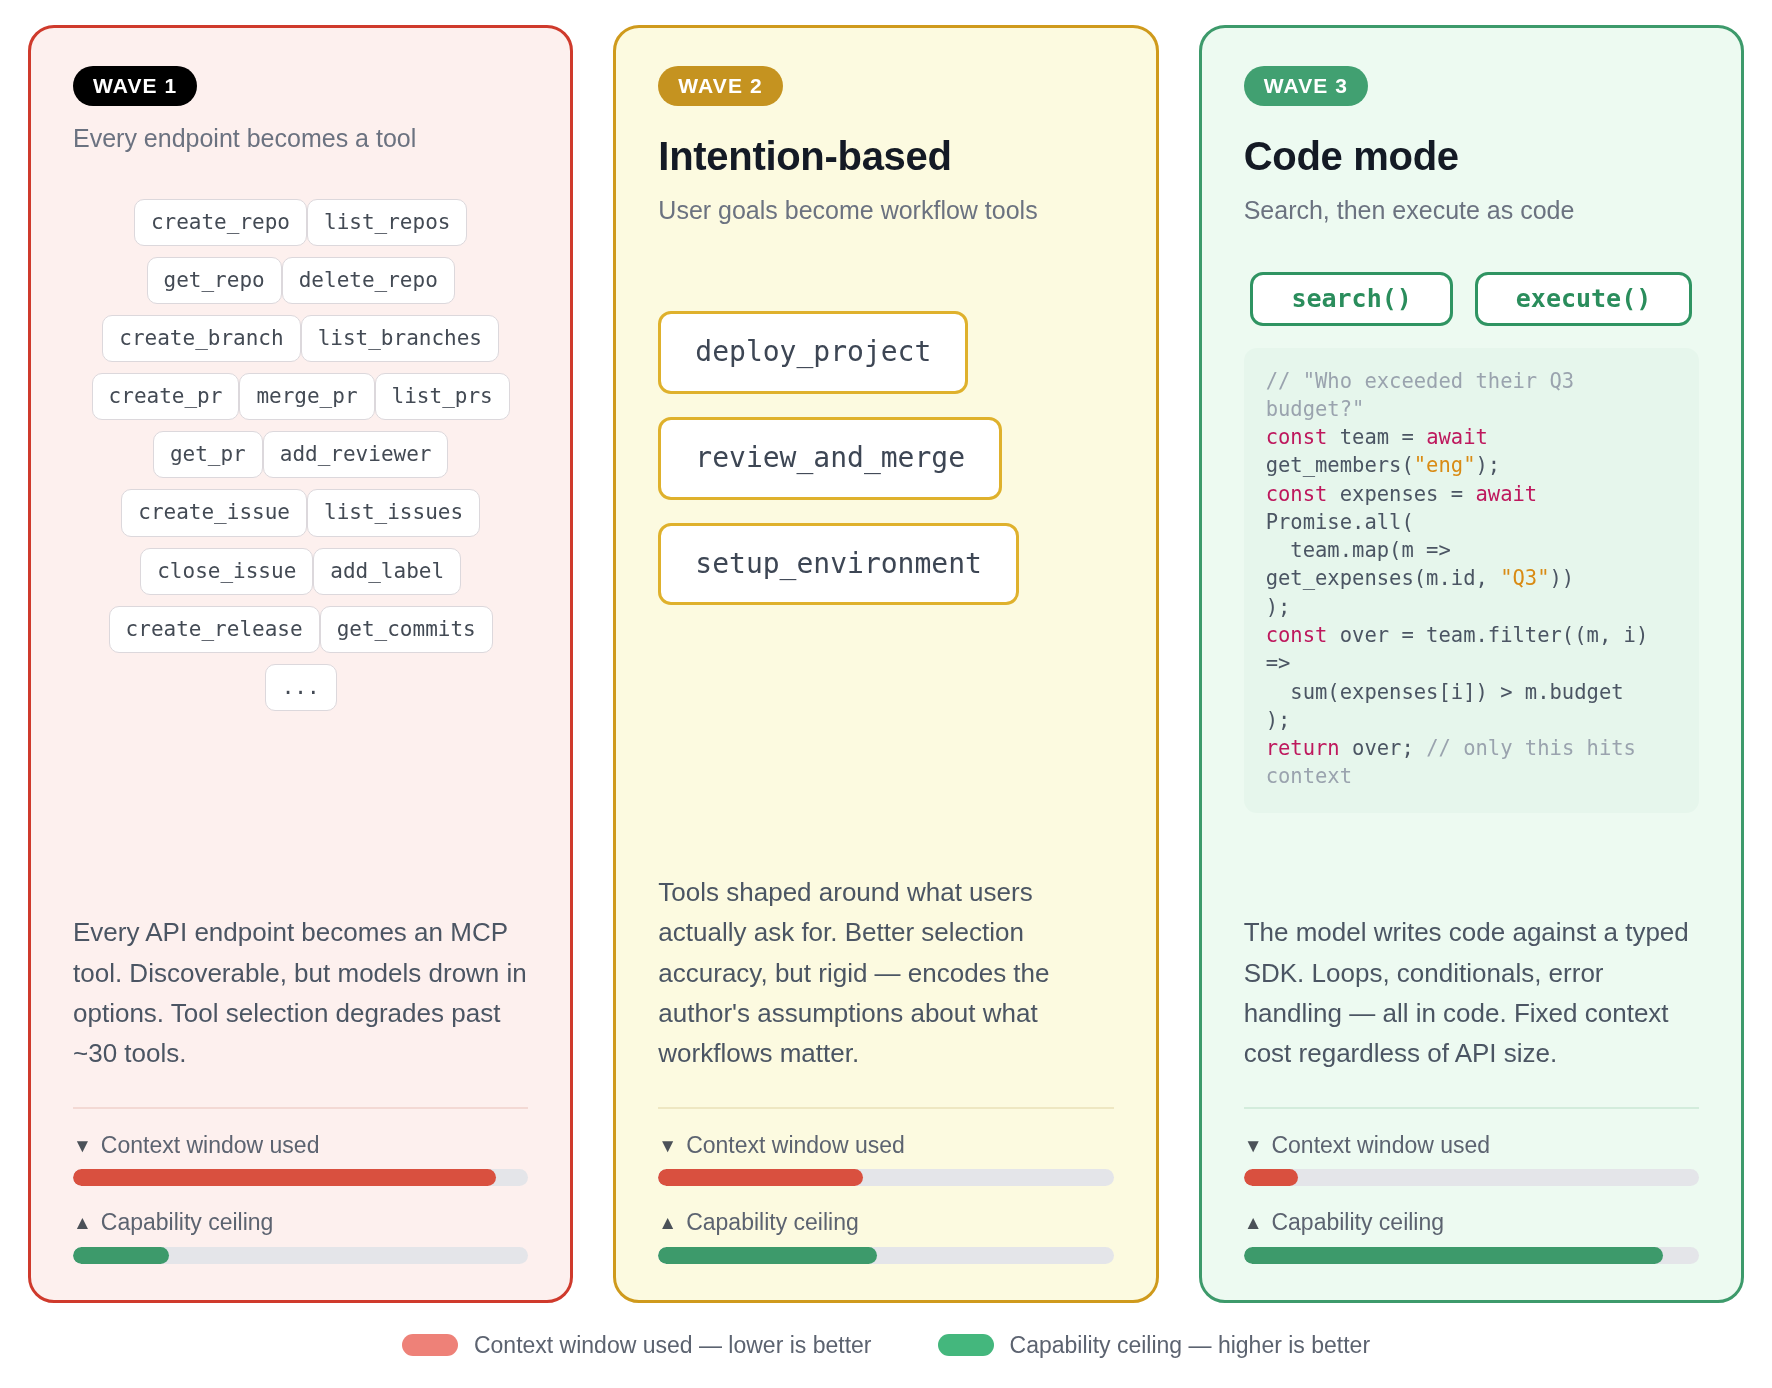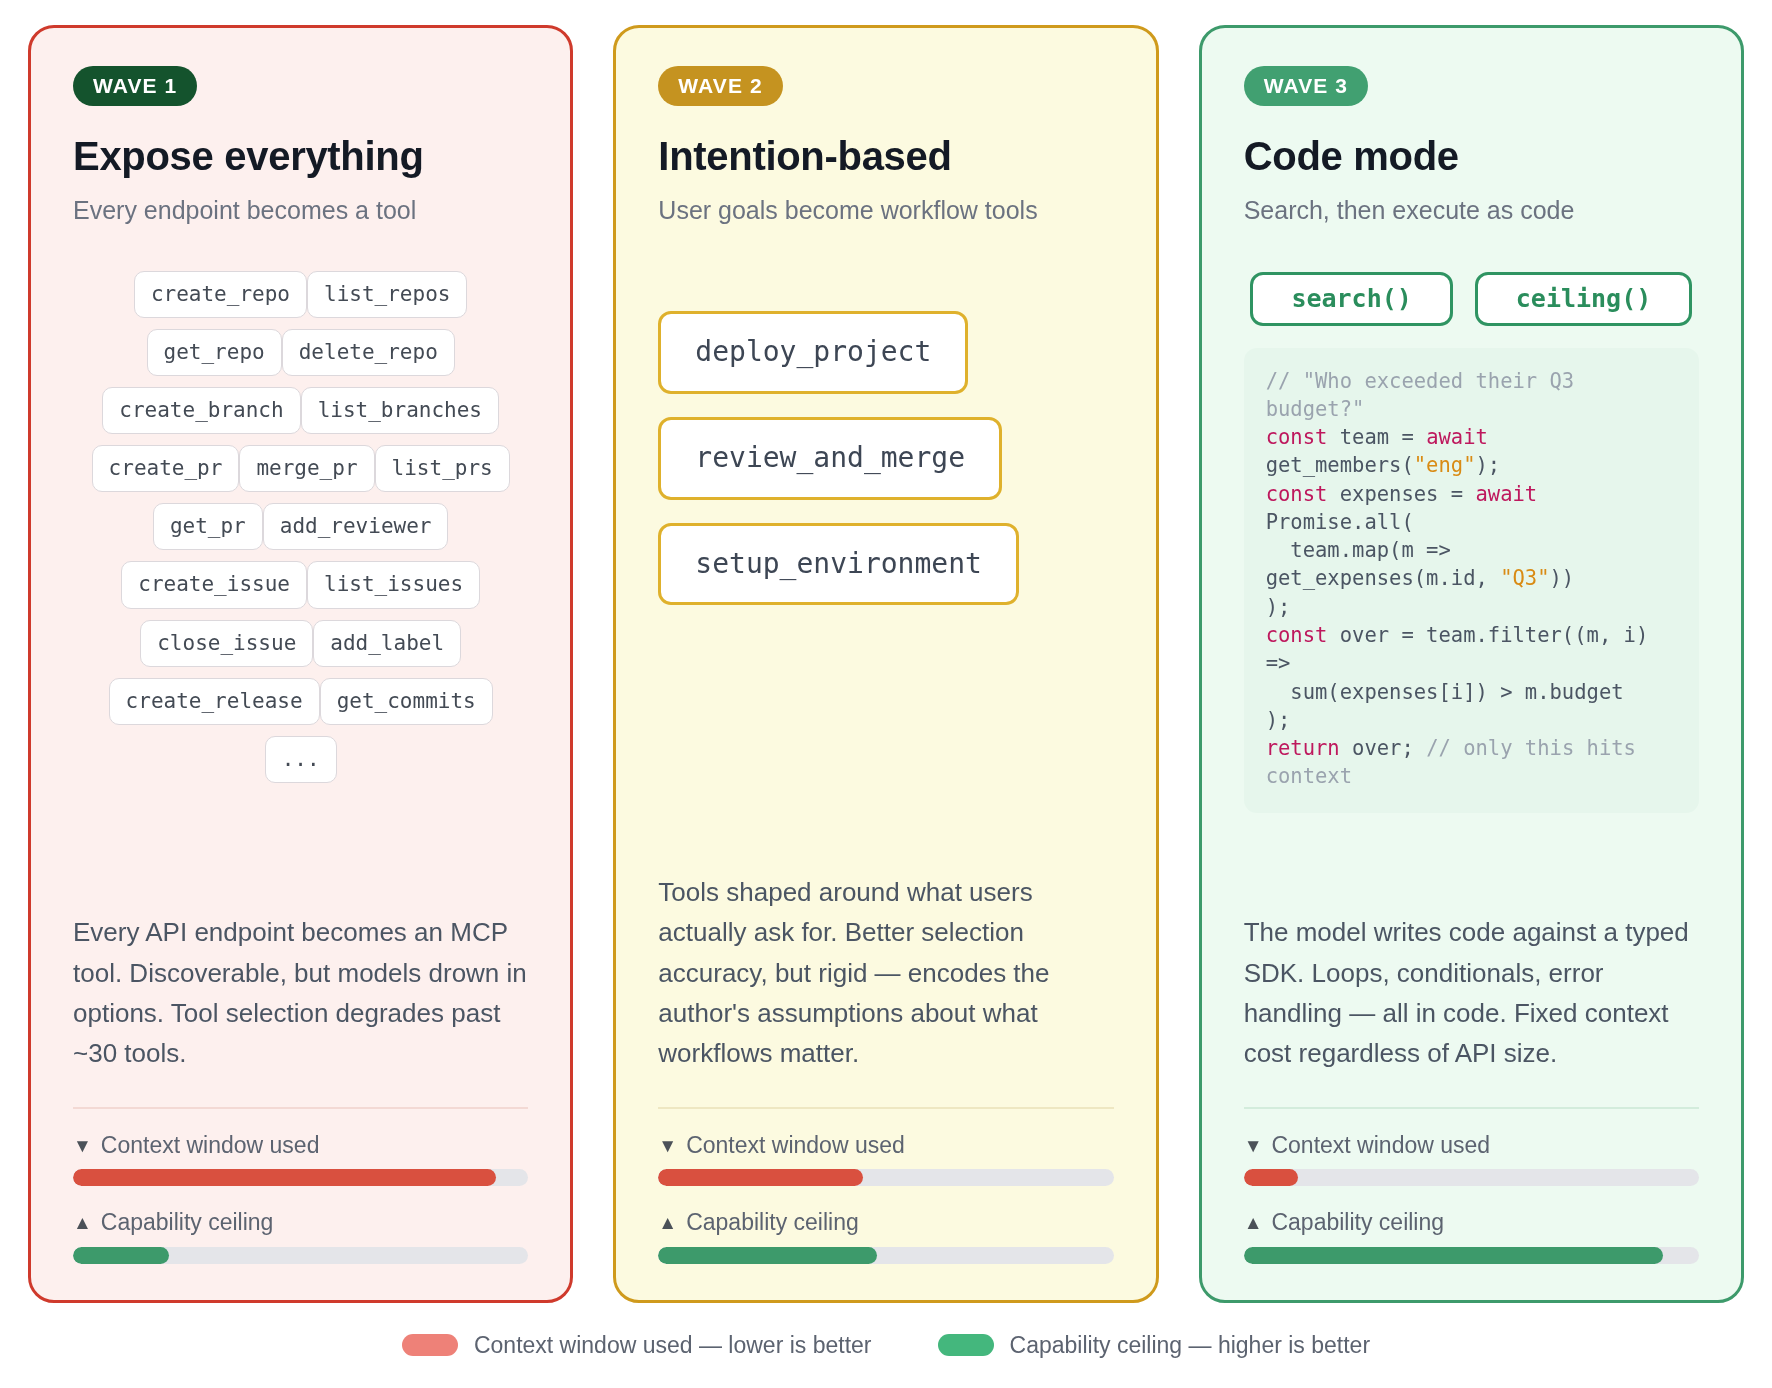--- a/index.html
+++ b/index.html
@@ -51,21 +51,21 @@
     display: inline-block;
     align-self: flex-start;
     color: #ffffff;
     font-size: 21px;
     font-weight: bold;
     letter-spacing: 1.1px;
     padding: 9px 20px 10px 20px;
     border-radius: 999px;
     line-height: 1;
   }
-  .badge.wave1 { background: #14532d; }
+  .badge.wave1 { background: #000000; }
   .badge.wave2 { background: #c59320; }
   .badge.wave3 { background: #41a071; }
 
   .card-title {
     font-size: 40px;
     font-weight: bold;
     color: #141a25;
     margin: 28px 0 0 0;
     line-height: 1.1;
     letter-spacing: -0.3px;
@@ -226,21 +226,20 @@
   }
 </style>
 </head>
 <body>
 
 <div id="root">
   <div class="cards">
 
     <section class="card wave1">
       <span class="badge wave1">WAVE 1</span>
-      <h2 class="card-title">Expose everything</h2>
       <p class="card-sub">Every endpoint becomes a tool</p>
 
       <div class="chips" id="chips-1">
           <span class="chip">create_repo</span>
           <span class="chip">list_repos</span>
           <span class="chip">get_repo</span>
           <span class="chip">delete_repo</span>
           <span class="chip">create_branch</span>
           <span class="chip">list_branches</span>
           <span class="chip">create_pr</span>
@@ -322,21 +321,21 @@
         </div>
     </section>
 
     <section class="card wave3">
       <span class="badge wave3">WAVE 3</span>
       <h2 class="card-title">Code mode</h2>
       <p class="card-sub">Search, then execute as code</p>
 
       <div class="fn-row" id="functions-3">
           <div class="fn-btn">search()</div>
-          <div class="fn-btn">ceiling()</div>
+          <div class="fn-btn">execute()</div>
         </div>
       <pre class="codeblock" id="code-3"><span><span class="tok-com">// "Who exceeded their Q3 budget?"</span></span>
 <span><span class="tok-kw">const</span><span class="tok-pln"> team = </span><span class="tok-kw">await</span></span>
 <span><span class="tok-pln">get_members(</span><span class="tok-str">"eng"</span><span class="tok-pln">);</span></span>
 <span><span class="tok-kw">const</span><span class="tok-pln"> expenses = </span><span class="tok-kw">await</span><span class="tok-pln"> Promise.all(</span></span>
 <span><span class="tok-pln">  team.map(m =&gt; get_expenses(m.id, </span><span class="tok-str">"Q3"</span><span class="tok-pln">))</span></span>
 <span><span class="tok-pln">);</span></span>
 <span><span class="tok-kw">const</span><span class="tok-pln"> over = team.filter((m, i) =&gt;</span></span>
 <span><span class="tok-pln">  sum(expenses[i]) &gt; m.budget</span></span>
 <span><span class="tok-pln">);</span></span>

